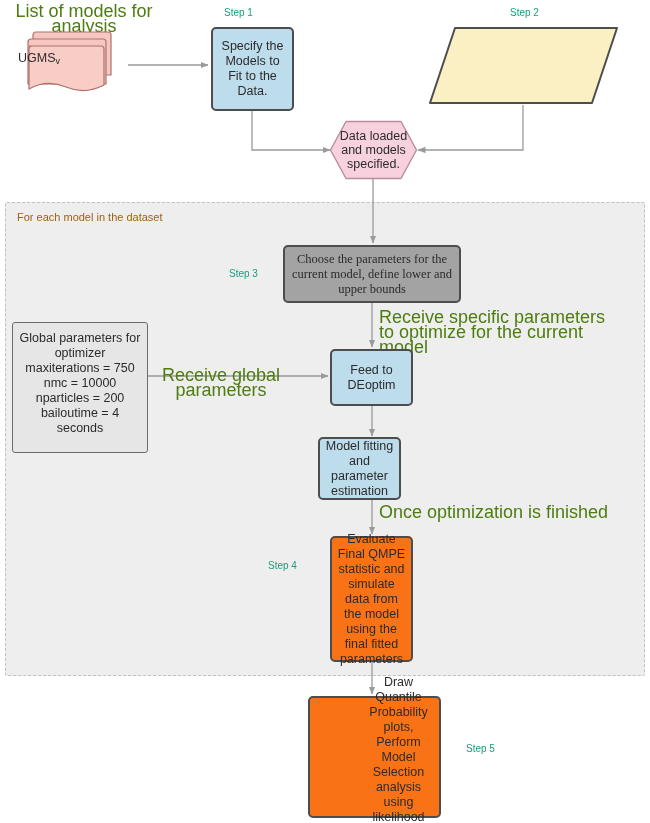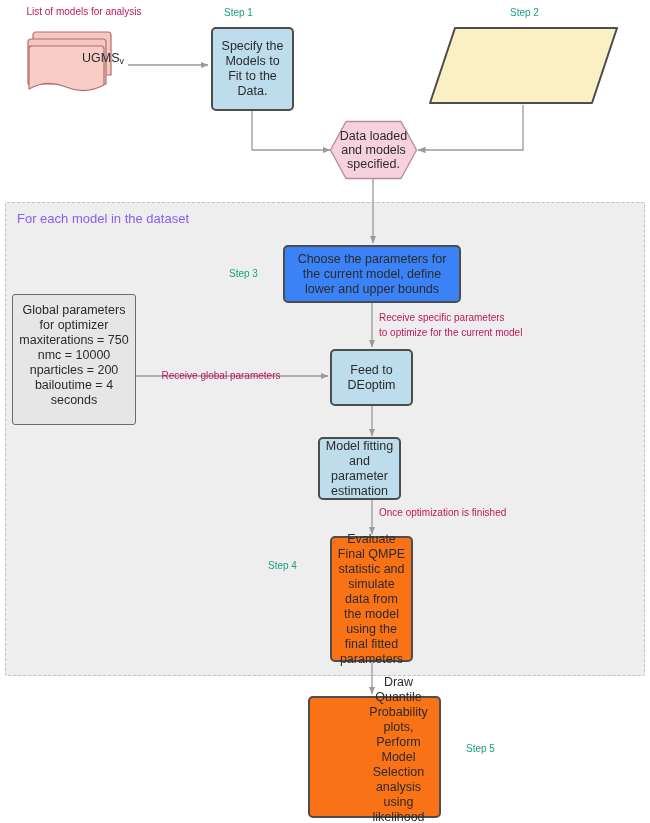--- a/index.html
+++ b/index.html
@@ -19,53 +19,53 @@
     position: absolute;
     left: 0; top: 0;
     width: 650px;
     height: 823px;
   }
   .node {
     position: absolute;
     box-sizing: border-box;
     display: flex;
     align-items: center;
-    justify-content: flex-end;
+    justify-content: flex-start;
     text-align: center;
     font-size: 12.5px;
     line-height: 15px;
     color: #2b2b2b;
   }
   .node .txt { padding: 0 4px; }
 
   
   .box {
     border: 2px solid #4d4d4d;
     border-radius: 5px;
   }
   .fill-blue   { background: #bddcec; }
-  .fill-green  { background: #3b82f6; }
+  .fill-green  { background: #a3a3a3; font-family: Liberation Serif, serif; }
   .fill-pink   { background: #f97316; }
   .fill-gray   { background: #e6e6e6; }
 
   
   .steplabel {
     position: absolute;
     color: #18a07e;
     font-size: 10px;
     line-height: 15px;
     white-space: nowrap;
   }
 
   
   .caption {
     position: absolute;
-    font-size: 10px;
+    font-size: 18px;
     line-height: 15px;
-    color: #be185d;
+    color: #4d7c0f;
     text-align: center;
     white-space: pre-line;
   }
   .caption.left { text-align: left; }
 
   
   #loop-container {
     position: absolute;
     left: 5px;
     top: 202px;
@@ -73,22 +73,22 @@
     height: 474px;
     background: #eeeeee;
     border: 1.5px dashed #c0c0c0;
     box-sizing: border-box;
     border-radius: 2px;
   }
   #loop-label {
     position: absolute;
     left: 17px;
     top: 211px;
-    font-size: 13px;
-    color: #8b5cf6;
+    font-size: 11px;
+    color: #a16207;
   }
   svg.edges {
     position: absolute;
     left: 0; top: 0;
     width: 650px;
     height: 823px;
     overflow: visible;
     pointer-events: none;
   }
   .sub { font-size: 9px; vertical-align: -0.22em; }
@@ -159,21 +159,21 @@
       <path d="M17,1.5 L72,1.5 L87.5,30 L72,58.5 L17,58.5 L1.5,30 Z" fill="#f7d2de" stroke="#b98aa0" stroke-width="1.4" stroke-linejoin="round"></path>
     </svg>
     <span class="txt" style="position:relative;z-index:2;width:84px;line-height:14px;">Data loaded and models specified.</span>
   </div>
 
   <div class="steplabel" style="left:229px; top:266px;">Step 3</div>
   <div class="node box fill-green" style="left:283px; top:245px; width:178px; height:58px;">
     <span class="txt">Choose the parameters for the current model, define lower and upper bounds</span>
   </div>
 
-  <div class="node box fill-gray" style="left:12px; top:294px; width:124px; height:131px; border-width:1.6px; border-color:#6a6a6a; border-radius:3px; align-items:flex-start; padding-top:8px;">
+  <div class="node box fill-gray" style="left:12px; top:322px; width:136px; height:131px; border-width:1.6px; border-color:#6a6a6a; border-radius:3px; align-items:flex-start; padding-top:8px;">
     <span class="txt" style="white-space:pre-line;">Global parameters for optimizer
 maxiterations = 750
 nmc = 10000
 nparticles = 200
 bailoutime = 4 seconds</span>
   </div>
 
   <div class="caption" style="left:141px; top:368px; width:160px;">Receive global parameters</div>
 
   <div class="caption left" style="left:379px; top:310px; width:230px;">Receive specific parameters

